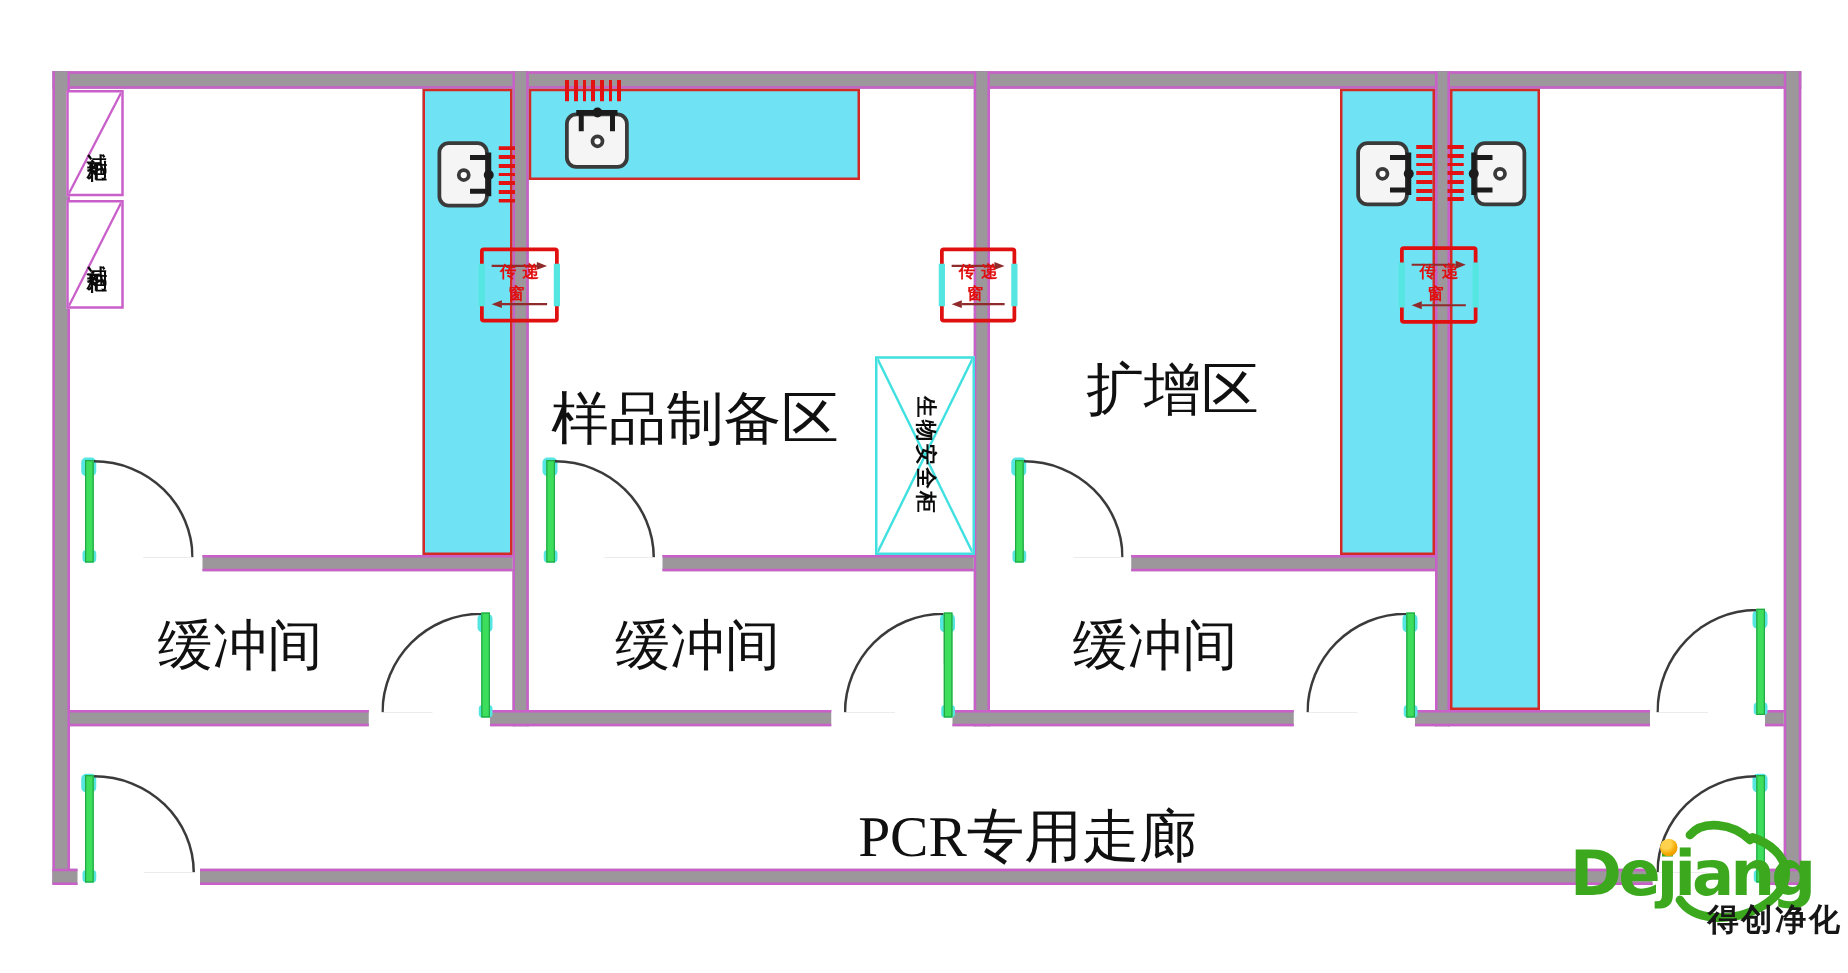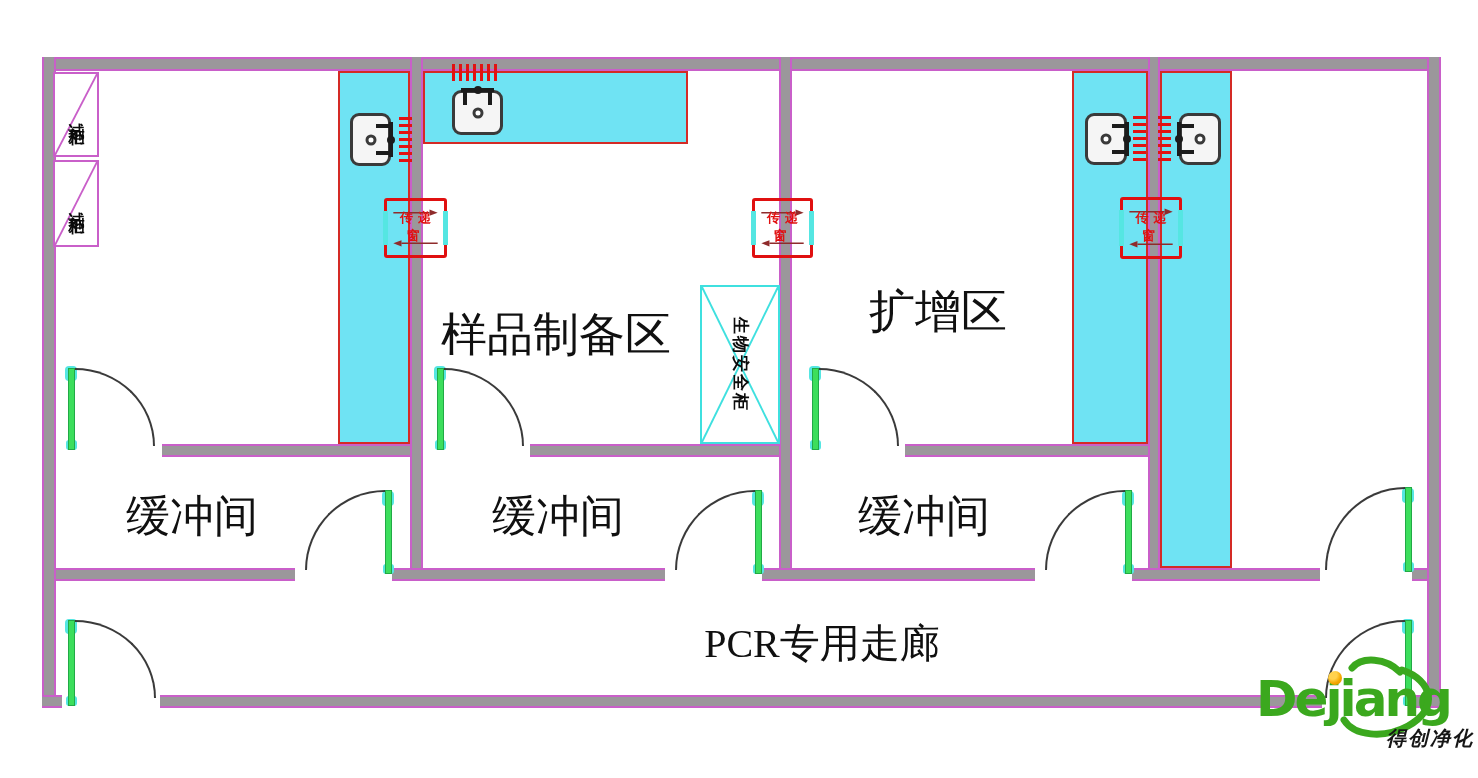--- a/index.html
+++ b/index.html
@@ -69,22 +69,22 @@
   
   .lbl { position:absolute; text-align:center; color:#101010; white-space:nowrap; z-index:7; }
 
   
   .logo { position:absolute; left:1250px; top:656px; width:228px; height:96px; z-index:10; }
   .logo-brand { position:absolute; left:6px; top:14px; font-family:"DejaVu Sans","Liberation Sans",sans-serif;
                 font-weight:800; font-size:50px; color:#3BA81E; letter-spacing:-3px; }
   .logo-dot { position:absolute; left:78px; top:15px; width:14px; height:14px; border-radius:50%;
               background:radial-gradient(circle at 35% 30%, #ffd24d 0 30%, #F5A800 60%, #d98c00); }
   .logo-swoosh { position:absolute; left:0; top:0; width:228px; height:96px; pointer-events:none; }
-  .logo-cn { position:absolute; right:4px; bottom:0px; font-style:italic; font-weight:bold;
-             font-size:20px; color:#161616; letter-spacing:2px; }
+  .logo-cn { position:absolute; right:4px; bottom:0px; font-weight:bold;
+             font-size:25px; color:#161616; letter-spacing:2px; }
 </style>
 </head>
 <body>
 
 <div class="canvas">
 
   <div class="wh" style="left:42px;top:57px;width:1399px;height:14px"></div>
   <div class="wv" style="left:42px;top:57px;width:14px;height:650px"></div>
   <div class="wv" style="left:1427px;top:57px;width:14px;height:650px"></div>
   <div class="wh" style="left:42px;top:695px;width:20px;height:13px"></div>
@@ -244,21 +244,21 @@
   <div class="cap-sm" style="left:1403px;top:696px"></div>
   <div class="arc arc-tl" style="left:1325px;top:620px;width:80px;height:78px"></div>
 
   <div class="lbl" style="left:426px;top:304px;width:260px;font-size:46px">样品制备区</div>
   <div class="lbl" style="left:858px;top:281px;width:160px;font-size:46px">扩增区</div>
 
   <div class="lbl" style="left:92px;top:487px;width:200px;font-size:44px">缓冲间</div>
   <div class="lbl" style="left:458px;top:487px;width:200px;font-size:44px">缓冲间</div>
   <div class="lbl" style="left:824px;top:487px;width:200px;font-size:44px">缓冲间</div>
 
-  <div class="lbl" style="left:642px;top:616px;width:360px;font-size:40px">PCR专用走廊</div>
+  <div class="lbl" style="left:642px;top:639px;width:360px;font-size:46px">PCR专用走廊</div>
 
   <div class="logo">
     <span class="logo-brand">Dejiang</span>
     <span class="logo-dot"></span>
     <svg class="logo-swoosh" viewBox="0 0 228 96">
       <path d="M150,16 C136,2 112,0 102,12" fill="none" stroke="#3BA81E" stroke-width="7" stroke-linecap="round"></path>
       <path d="M152,14 C182,24 190,52 158,70 C134,83 104,80 94,64" fill="none" stroke="#3BA81E" stroke-width="7" stroke-linecap="round"></path>
     </svg>
     <span class="logo-cn">得创净化</span>
   </div>

